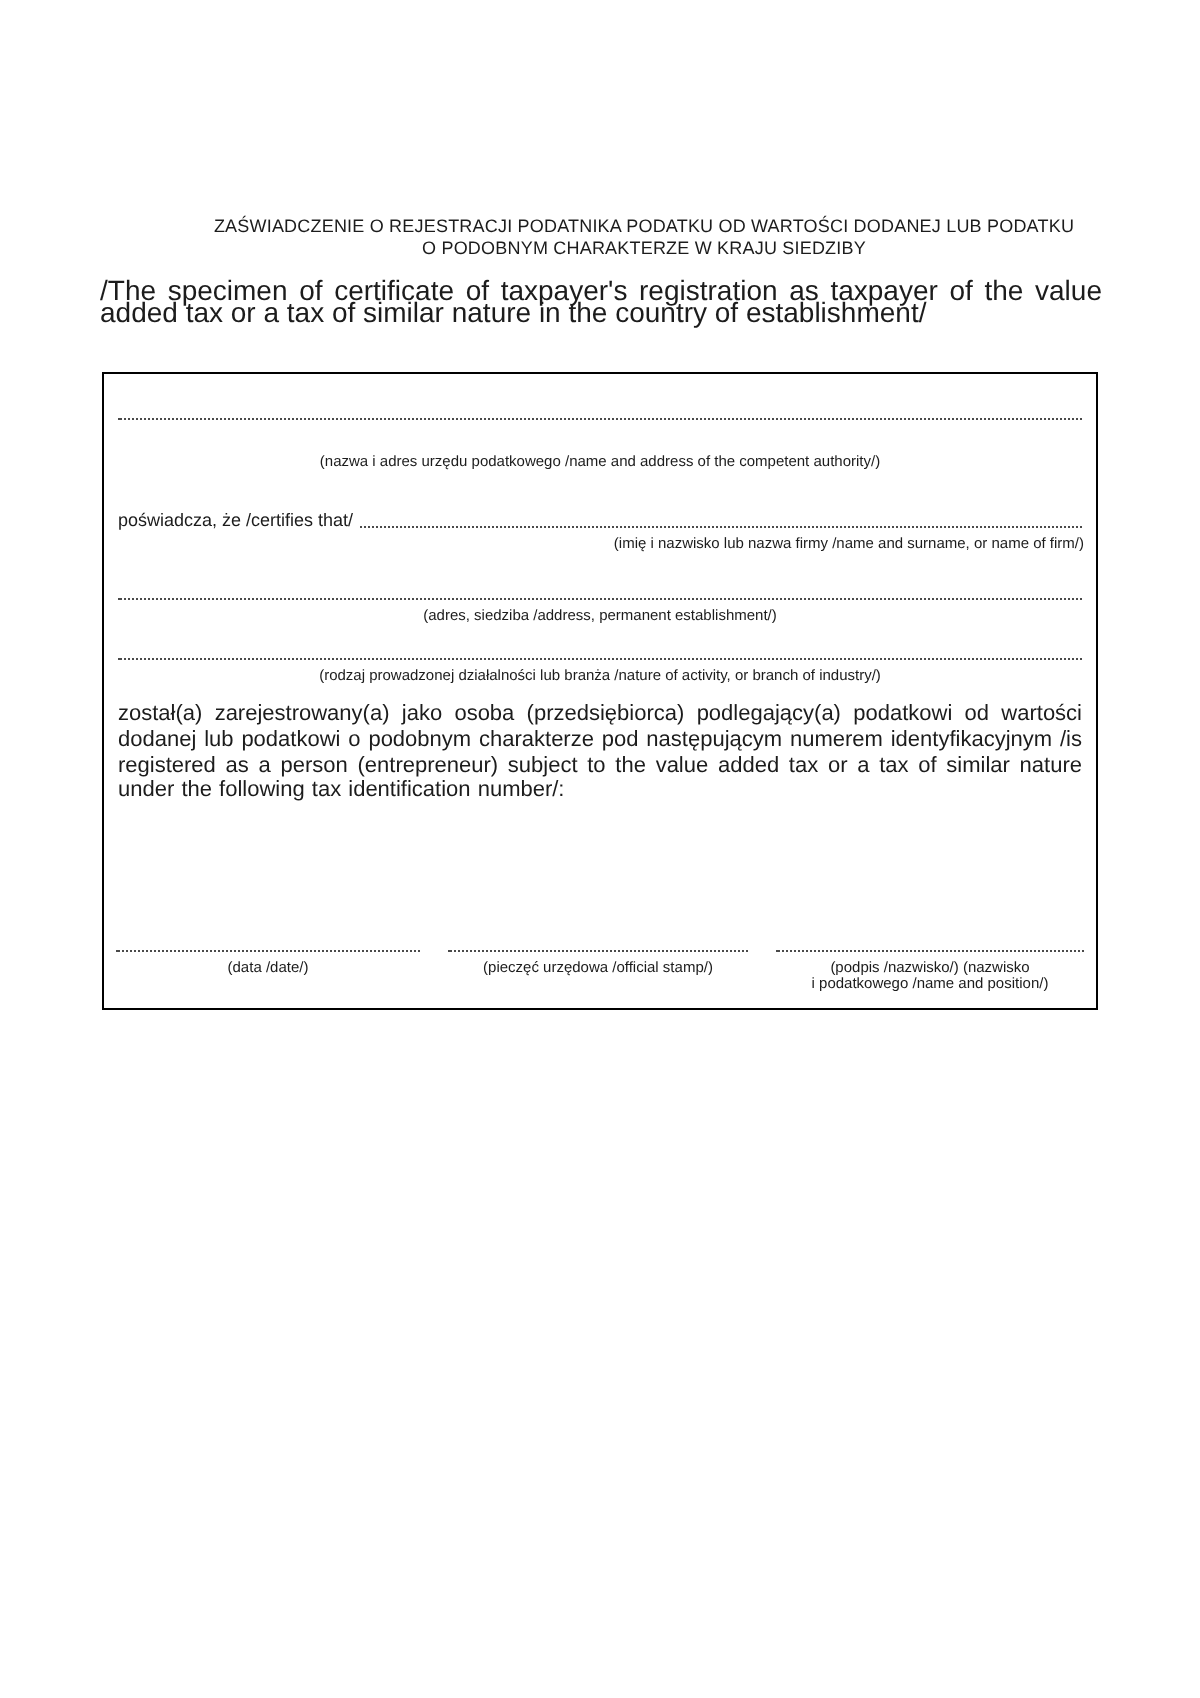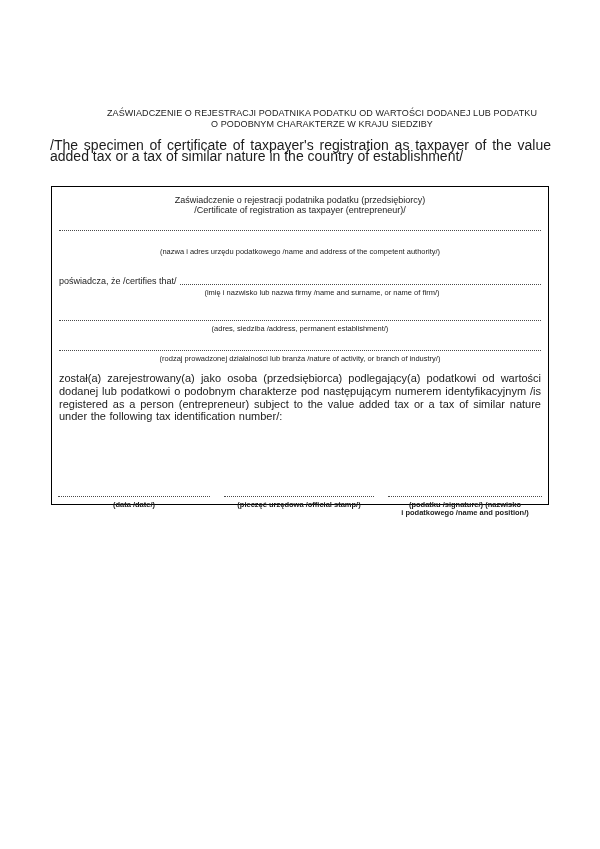--- a/index.html
+++ b/index.html
@@ -52,21 +52,21 @@
   }
   .full{margin:15px 1px 0 1px;}
   .gap-lg{margin-top:23px;}
   .gap-md{margin-top:17px;}
   .caption{
     margin-top:17px;
     font-size:7.5px;
     line-height:8px;
     text-align:center;
   }
-  .caption.tight{margin-top:2px;}
+  .caption.tight{margin-top:2px;text-align:right;}
   .caption.gap4{margin-top:4px;}
   .caption.shift-right{padding-left:44px;}
   .certifies-row{
     display:flex;
     align-items:stretch;
     margin:20px 1px 0 1px;
     font-size:9px;
     line-height:11px;
   }
   .certifies-row .label{white-space:nowrap;}
@@ -81,41 +81,37 @@
     line-height:12.8px;
     text-align:justify;
     word-spacing:0.5px;
   }
   .sig-row{
     display:flex;
     justify-content:space-between;
     margin-top:73px;
   }
   .sig-col{width:152px;}
-  .sig-col .caption{margin-top:4px;font-weight:bold;}
+  .sig-col .caption{margin-top:4px;}
   .sig-col .cap-line{font-size:7.5px;line-height:8px;text-align:center;}
 </style>
 </head>
 <body>
 
 <div class="page">
 
   <div class="doc-heading">
     <div>ZAŚWIADCZENIE O REJESTRACJI PODATNIKA PODATKU OD WARTOŚCI DODANEJ LUB PODATKU</div>
     <div>O PODOBNYM CHARAKTERZE W KRAJU SIEDZIBY</div>
   </div>
 
   <p class="doc-intro">/The specimen of certificate of taxpayer's registration as taxpayer of the value added tax or a tax of similar nature in the country of establishment/</p>
 
   <div class="cert-box">
 
-    <div class="cert-title">
-      <div>Zaświadczenie o rejestracji podatnika podatku (przedsiębiorcy)</div>
-      <div>/Certificate of registration as taxpayer (entrepreneur)/</div>
-    </div>
 
     <div class="dotted-line full"></div>
     <div class="caption">(nazwa i adres urzędu podatkowego /name and address of the competent authority/)</div>
 
     <div class="certifies-row">
       <span class="label">poświadcza, że /certifies that/</span>
       <span class="dotted-fill"></span>
     </div>
     <div class="caption tight shift-right">(imię i nazwisko lub nazwa firmy /name and surname, or name of firm/)</div>
 
@@ -139,20 +135,20 @@
       <div class="sig-col" style="width:150px">
         <div class="dotted-line"></div>
         <div class="caption">
           <div class="cap-line">(pieczęć urzędowa /official stamp/)</div>
         </div>
       </div>
 
       <div class="sig-col" style="width:154px">
         <div class="dotted-line"></div>
         <div class="caption">
-          <div class="cap-line">(podatku /signature/) (nazwisko</div>
+          <div class="cap-line">(podpis /nazwisko/) (nazwisko</div>
           <div class="cap-line">i podatkowego /name and position/)</div>
         </div>
       </div>
 
     </div>
   </div>
 </div>
 
 </body></html>

